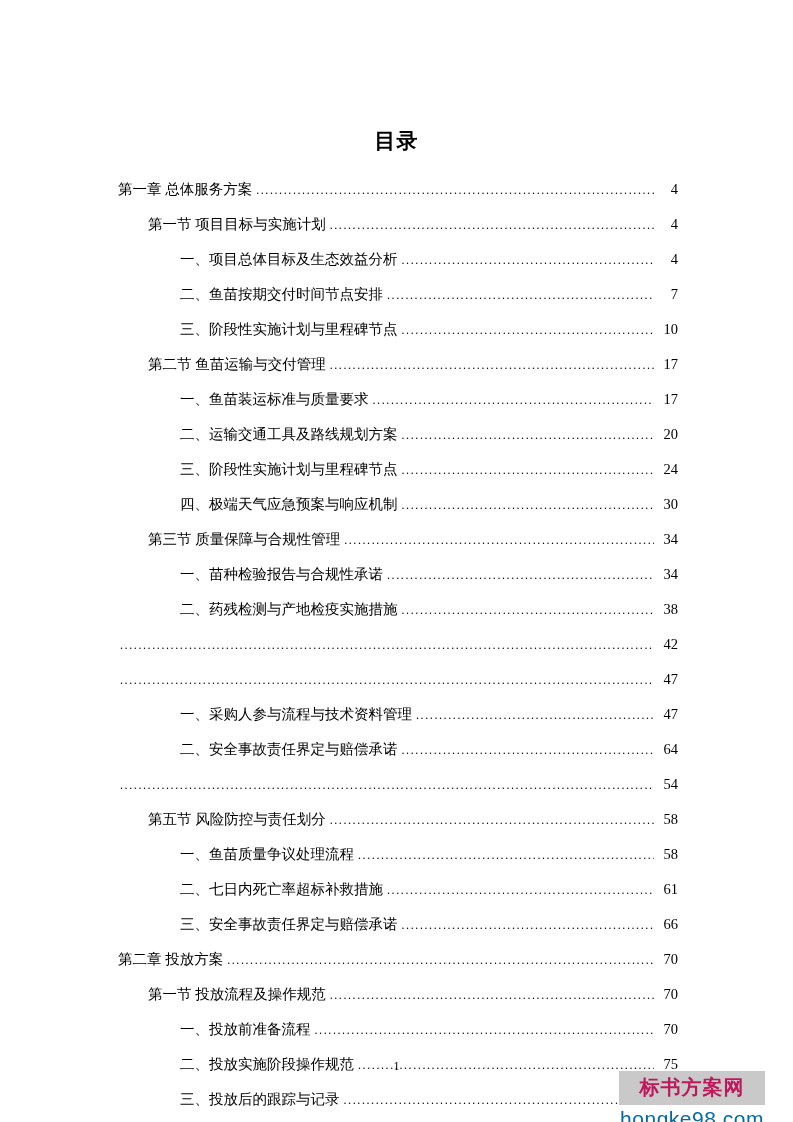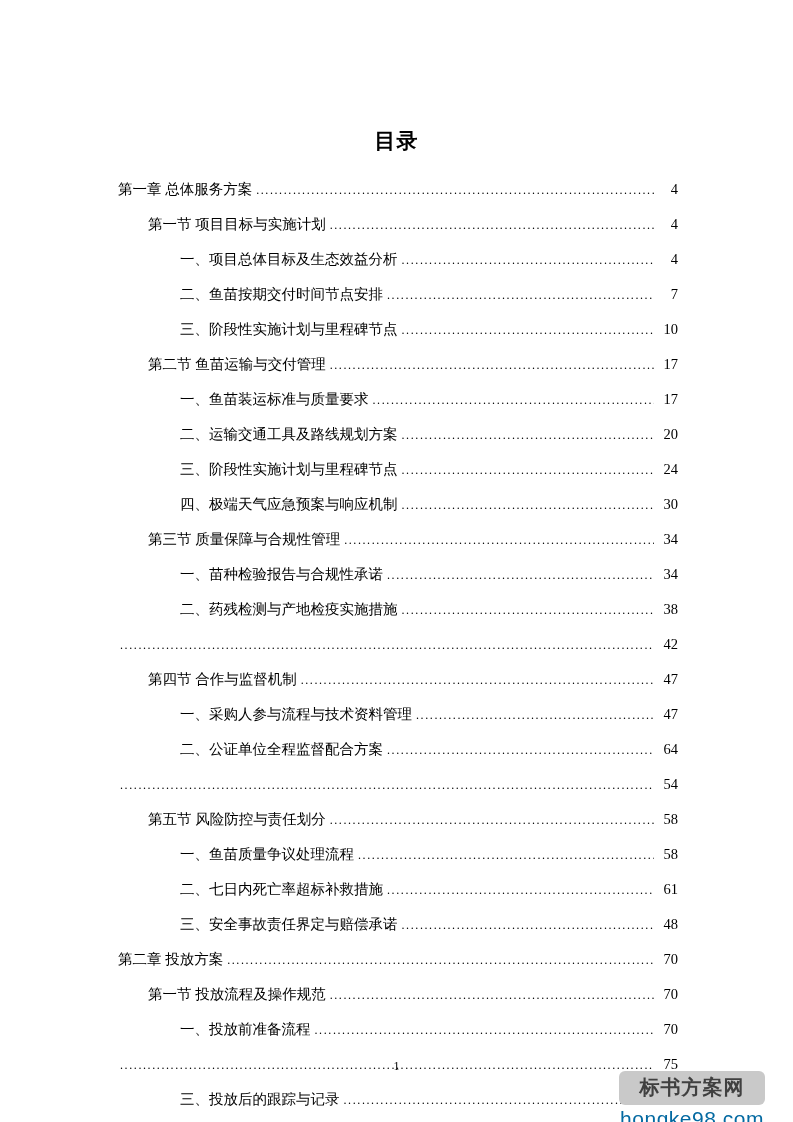--- a/index.html
+++ b/index.html
@@ -88,27 +88,26 @@
     position: absolute;
     right: 28px;
     bottom: 18px;
     width: 146px;
     text-align: center;
     user-select: none;
   }
   .watermark .wm-cn {
     display: block;
     background: #c9c9c9;
-    color: #404040;
+    color: #be185d;
     font-size: 20px;
     font-weight: bold;
     letter-spacing: 1px;
     padding: 3px 4px 4px 4px;
     font-family: "Liberation Sans", sans-serif;
-    border-radius: 6px;
   }
   .watermark .wm-url {
     display: block;
     color: #0369a1;
     font-size: 21px;
     letter-spacing: 0.5px;
     margin-top: 2px;
     font-family: "Liberation Sans", sans-serif;
   }
 </style>
@@ -183,31 +182,30 @@
       <div class="toc-row lvl-3">
         <span class="label">二、药残检测与产地检疫实施措施</span>
         <span class="dots">................................................................................................................................................................</span>
         <span class="page-num">38</span>
       </div>
       <div class="toc-row lvl-3">
         <span class="dots">................................................................................................................................................................</span>
         <span class="page-num">42</span>
       </div>
       <div class="toc-row lvl-2">
-        <span class="label">第四节  合作与监督机制</span>
         <span class="dots">................................................................................................................................................................</span>
         <span class="page-num">47</span>
       </div>
       <div class="toc-row lvl-3">
         <span class="label">一、采购人参与流程与技术资料管理</span>
         <span class="dots">................................................................................................................................................................</span>
         <span class="page-num">47</span>
       </div>
       <div class="toc-row lvl-3">
-        <span class="label">二、公证单位全程监督配合方案</span>
+        <span class="label">二、安全事故责任界定与赔偿承诺</span>
         <span class="dots">................................................................................................................................................................</span>
         <span class="page-num">64</span>
       </div>
       <div class="toc-row lvl-3">
         <span class="dots">................................................................................................................................................................</span>
         <span class="page-num">54</span>
       </div>
       <div class="toc-row lvl-2">
         <span class="label">第五节  风险防控与责任划分</span>
         <span class="dots">................................................................................................................................................................</span>
@@ -219,38 +217,39 @@
         <span class="page-num">58</span>
       </div>
       <div class="toc-row lvl-3">
         <span class="label">二、七日内死亡率超标补救措施</span>
         <span class="dots">................................................................................................................................................................</span>
         <span class="page-num">61</span>
       </div>
       <div class="toc-row lvl-3">
         <span class="label">三、安全事故责任界定与赔偿承诺</span>
         <span class="dots">................................................................................................................................................................</span>
-        <span class="page-num">48</span>
+        <span class="page-num">66</span>
       </div>
       <div class="toc-row lvl-1">
         <span class="label">第二章  投放方案</span>
         <span class="dots">................................................................................................................................................................</span>
         <span class="page-num">70</span>
       </div>
       <div class="toc-row lvl-2">
         <span class="label">第一节  投放流程及操作规范</span>
         <span class="dots">................................................................................................................................................................</span>
         <span class="page-num">70</span>
       </div>
       <div class="toc-row lvl-3">
         <span class="label">一、投放前准备流程</span>
         <span class="dots">................................................................................................................................................................</span>
         <span class="page-num">70</span>
       </div>
       <div class="toc-row lvl-3">
+        <span class="label">二、投放实施阶段操作规范</span>
         <span class="dots">................................................................................................................................................................</span>
         <span class="page-num">75</span>
       </div>
       <div class="toc-row lvl-3">
         <span class="label">三、投放后的跟踪与记录</span>
         <span class="dots">................................................................................................................................................................</span>
         <span class="page-num">78</span>
       </div>
     </div>
 

